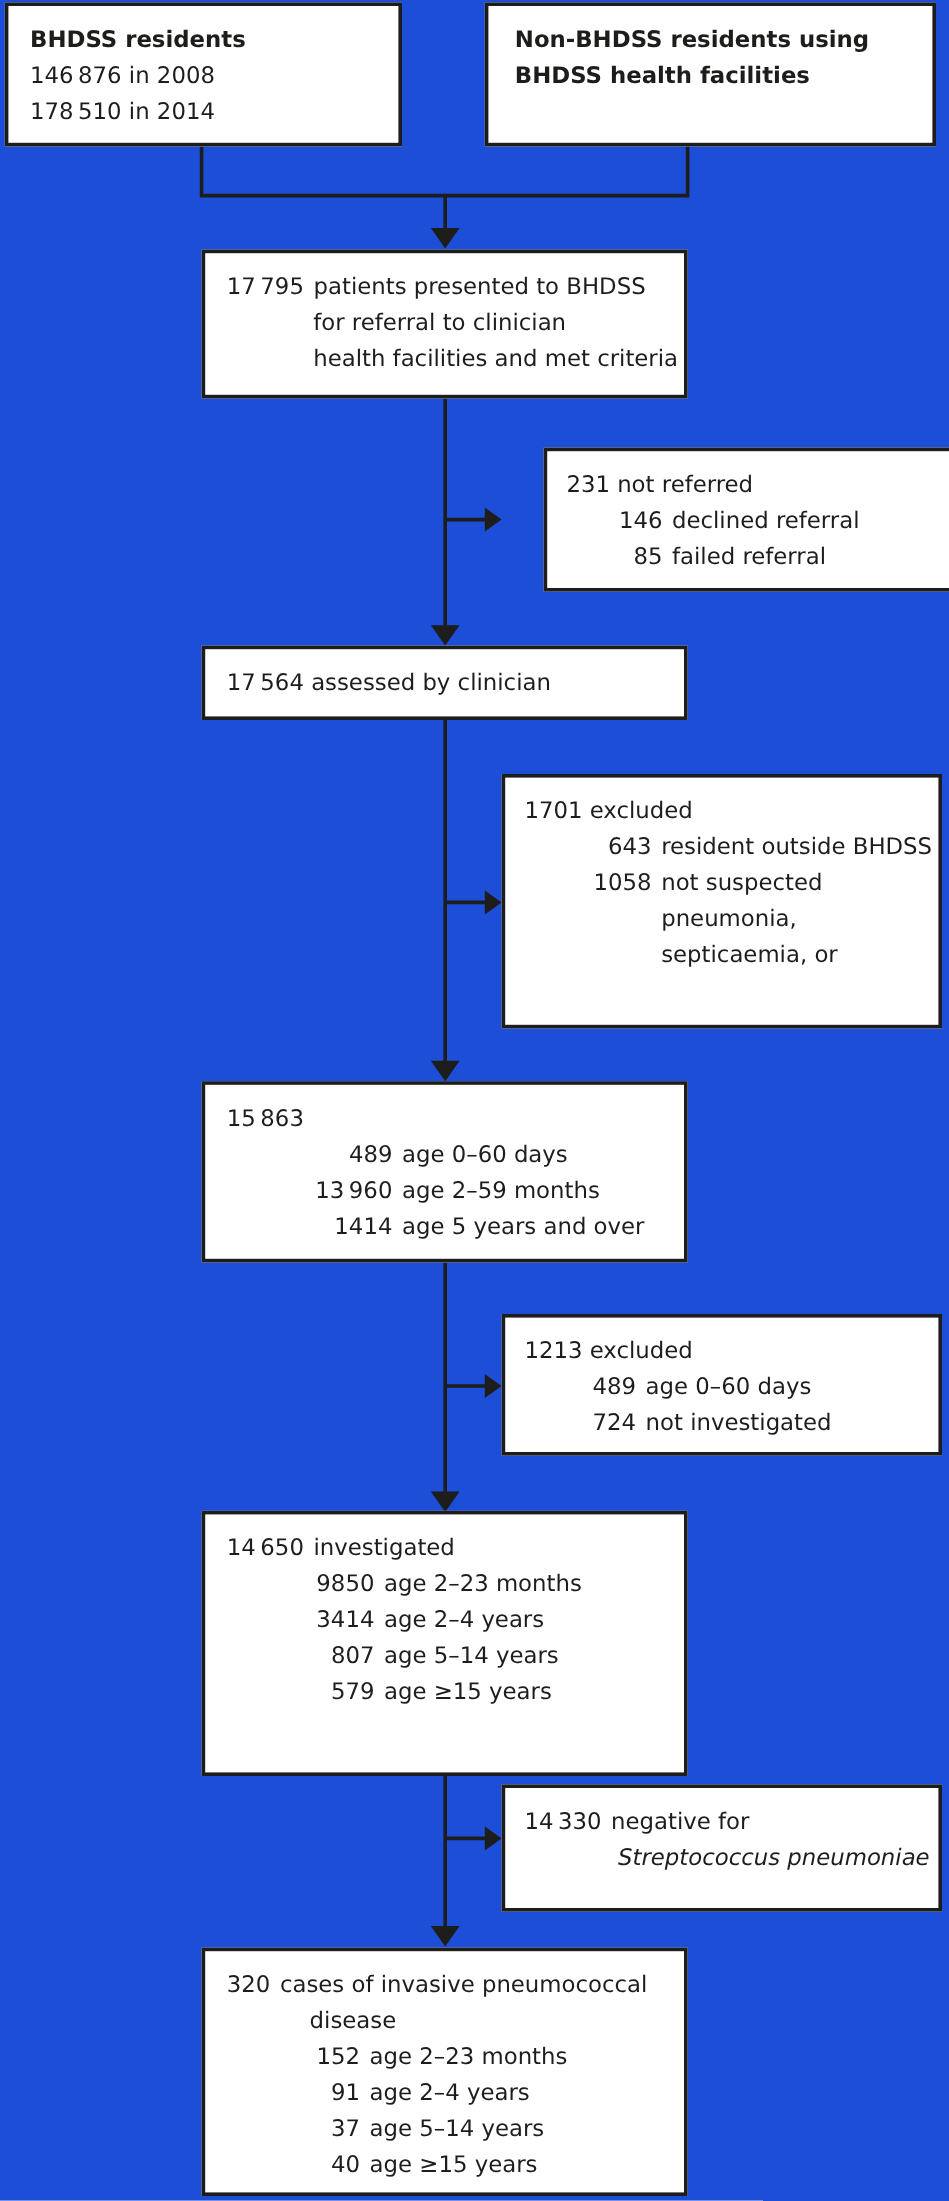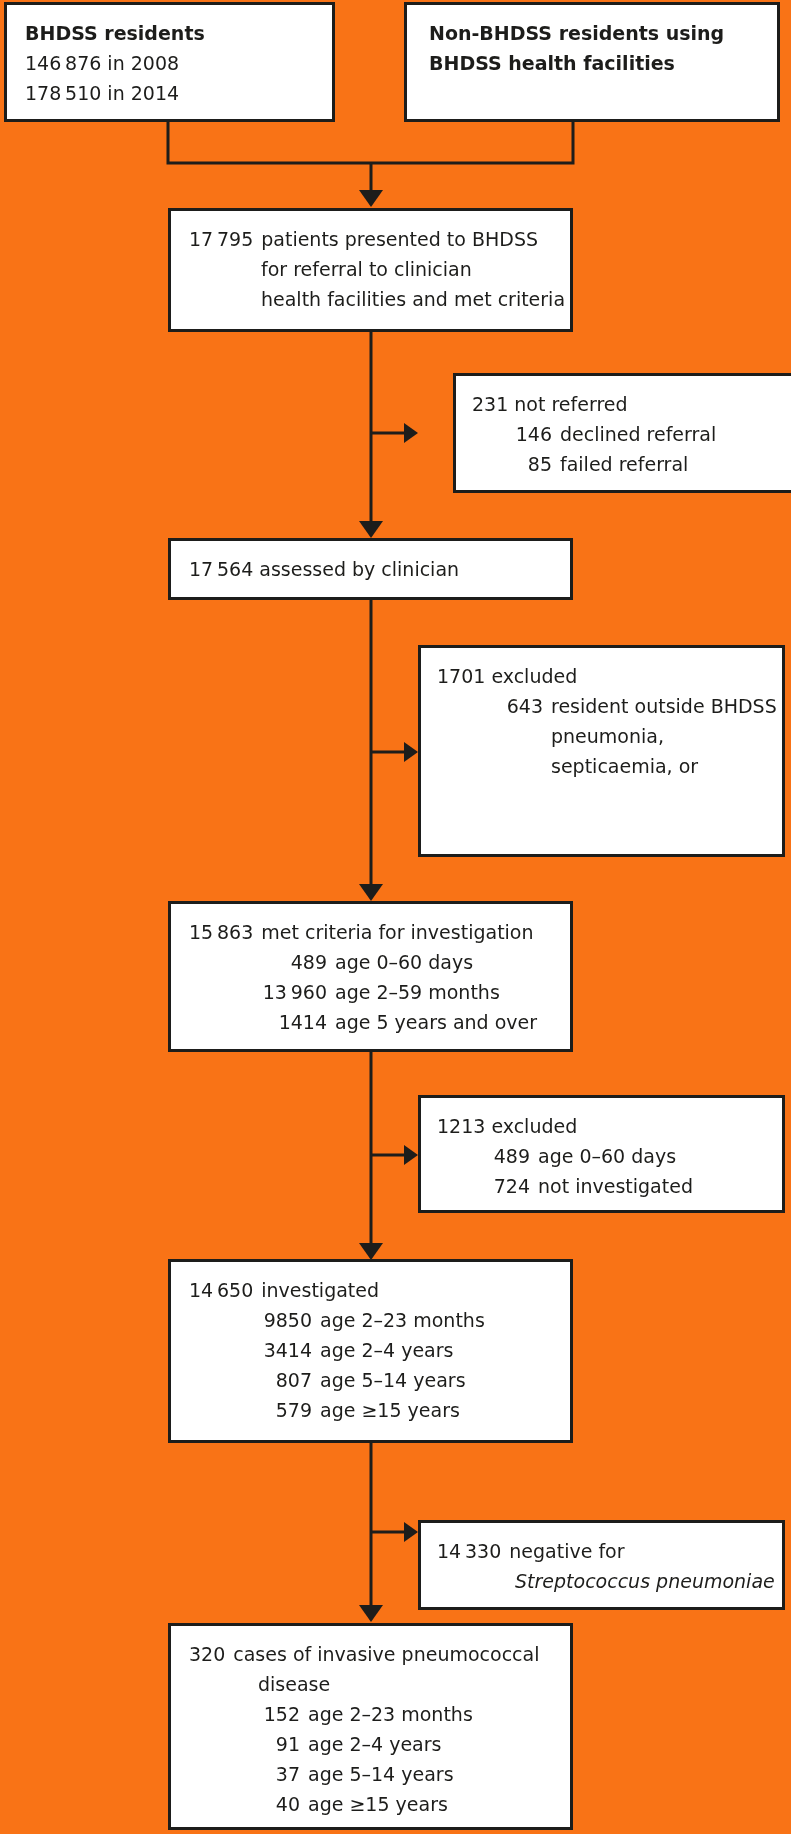--- a/index.html
+++ b/index.html
@@ -1,19 +1,19 @@
 <!DOCTYPE html>
 <html><head>
 <meta charset="utf-8">
 <style>
   html,body{margin:0;padding:0;background:#ffffff;}
   .canvas{
     position:relative;
     width:791px;height:1834px;
-    background:#f97316;
+    background:#1d4ed8;
     font-family:"DejaVu Sans","Liberation Sans",sans-serif;
     color:#1d1d1b;
     overflow:hidden;
   }
   .connectors{position:absolute;left:0;top:0;}
   .fbox{
     position:absolute;
     box-sizing:border-box;
     border:3px solid #1d1d1b;
     background:#ffffff;
@@ -29,22 +29,22 @@
   .italic{font-style:italic;text-align:center;}
 
   #b-topleft {left:4px;   top:2px;    width:331px; height:120px;}
   #b-topright{left:404px; top:2px;    width:376px; height:120px; padding-left:22px;}
   #b-presented{left:168px;top:208px;  width:405px; height:124px;}
   #b-notref  {left:418px; top:373px;  width:367px; height:120px;margin-left:35px;}
   #b-assessed{left:168px; top:538px;  width:405px; height:62px;}
   #b-excl1   {left:418px; top:645px;  width:367px; height:212px;}
   #b-met     {left:168px; top:901px;  width:405px; height:151px;}
   #b-excl2   {left:418px; top:1095px; width:367px; height:118px;}
-  #b-invest  {left:168px; top:1259px; width:405px; height:184px;}
-  #b-neg     {left:418px; top:1487px; width:367px; height:90px;margin-top:33px;}
+  #b-invest  {left:168px; top:1259px; width:405px; height:221px;}
+  #b-neg     {left:418px; top:1487px; width:367px; height:106px;}
   #b-ipd     {left:168px; top:1623px; width:405px; height:207px;}
 
   #b-presented .cont{padding-left:72px;}
   #b-notref .num{width:80px;}
   #b-excl1 .num{width:106px;}
   #b-excl1 .cont{padding-left:114px;}
   #b-met .num{width:138px;}
   #b-excl2 .num{width:93px;}
   #b-invest .num{width:123px;}
   #b-neg .cont{padding-left:78px;}
@@ -116,28 +116,31 @@
   <div class="fbox" id="b-assessed">
     <div class="line">17 564 assessed by clinician</div>
   </div>
 
   <div class="fbox side" id="b-excl1">
     <div class="line">1701 excluded</div>
     <div class="line">
       <span class="num">643</span>
       <span>resident outside BHDSS</span>
     </div>
+    <div class="line">
+      <span class="num">1058</span>
+      <span>not suspected</span>
+    </div>
     <div class="line cont">pneumonia,</div>
     <div class="line cont">septicaemia, or</div>
   </div>
 
   <div class="fbox" id="b-met">
     <div class="line">
       <span class="mnum">15 863</span>
-      <span>met criteria for investigation</span>
     </div>
     <div class="line">
       <span class="num">489</span>
       <span>age 0–60 days</span>
     </div>
     <div class="line">
       <span class="num">13 960</span>
       <span>age 2–59 months</span>
     </div>
     <div class="line">

